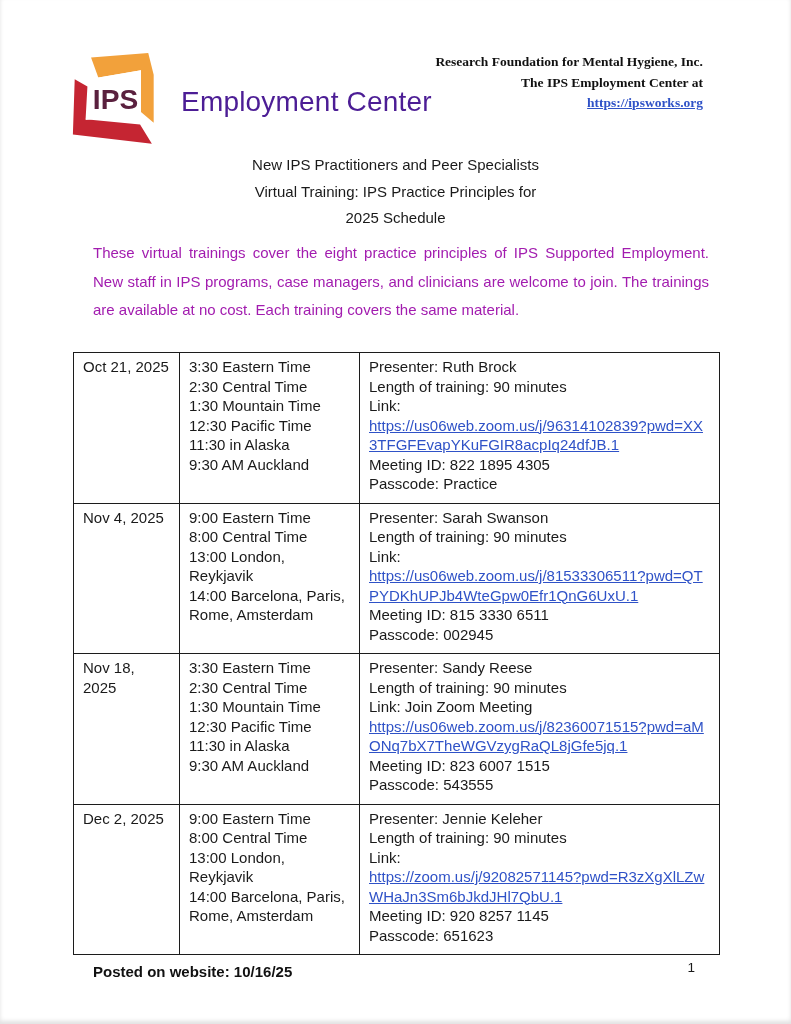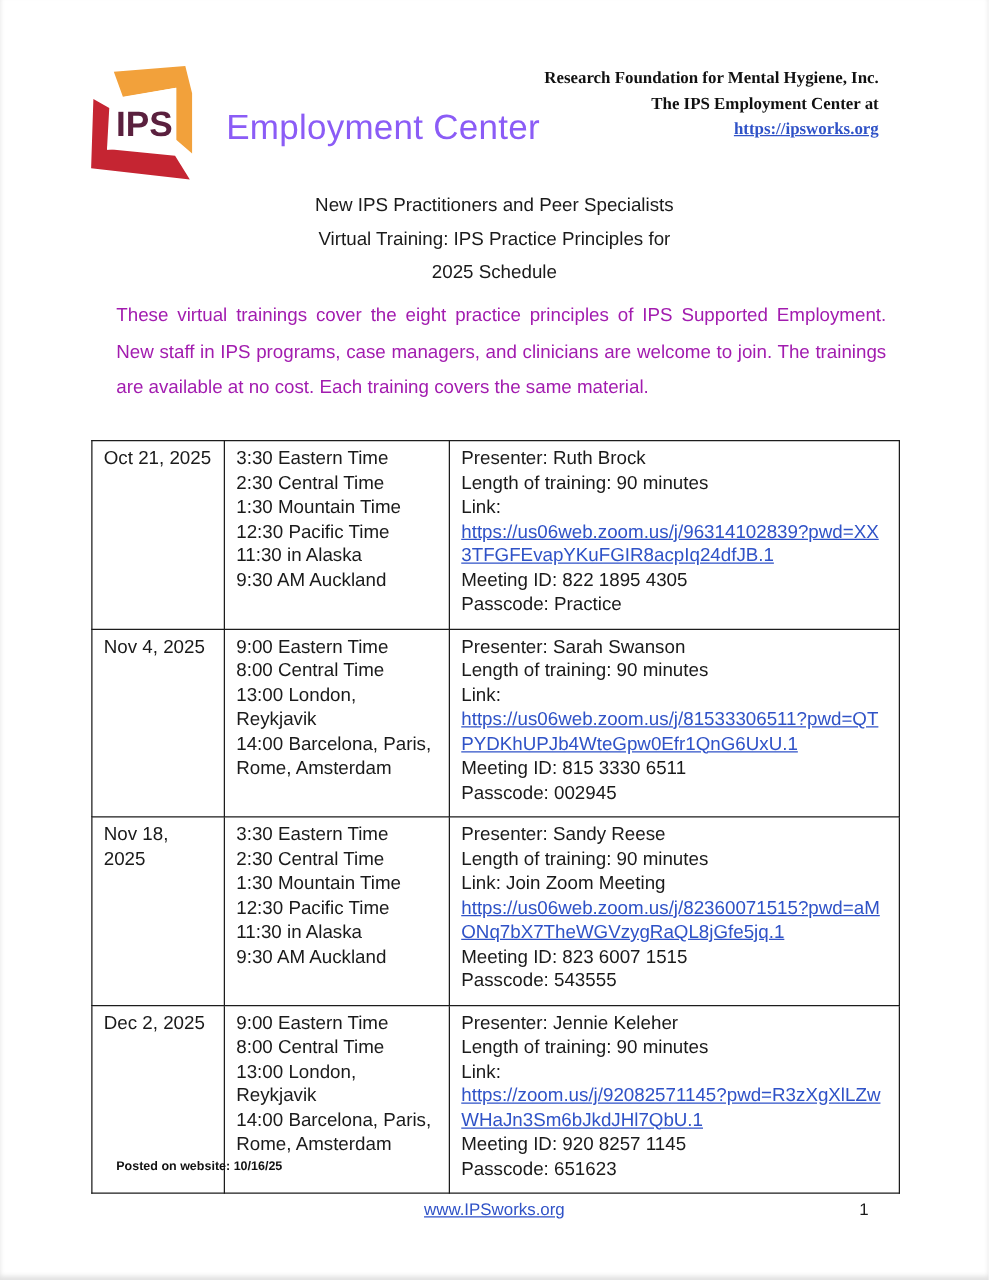--- a/index.html
+++ b/index.html
@@ -7,21 +7,21 @@
   .page {
     position:relative; width:791px; height:1024px; background:#ffffff;
     font-family:"Liberation Sans", sans-serif; color:#1a1a1a; overflow:hidden;
     box-shadow: inset 0 -3px 4px rgba(0,0,0,0.12);
   }
 
   
   .logo { position:absolute; left:62px; top:50px; width:118px; height:102px; }
   .brand {
     position:absolute; left:181px; top:86px;
-    font-size:28px; font-weight:400; color:#8b5cf6; letter-spacing:0.2px;
+    font-size:28px; font-weight:400; color:#4c1d95; letter-spacing:0.2px;
   }
   .letterhead {
     position:absolute; top:52px; right:88px; text-align:right;
     font-family:"Liberation Serif", serif; font-weight:bold;
     font-size:13.5px; line-height:20.5px; color:#111111;
   }
   .letterhead a { font-family:"Liberation Serif", serif; }
 
   a.doc-link {
     color:#2F52C7; text-decoration:underline; cursor:pointer;
@@ -50,22 +50,22 @@
     border:1.2px solid #1c1c1c; vertical-align:top;
     padding:4px 8px 9px 9px;
   }
   td.c-date  { width:106px; padding-left:12px; }
   td.c-times { width:180px; white-space:pre-line; }
   td.c-details { width:360px; }
   td.c-details a.doc-link { word-break:break-all; display:block; }
 
   
   .footer-posted {
-    position:absolute; left:93px; top:928px;
-    font-size:10px; font-weight:bold; color:#111;
+    position:absolute; left:93px; top:963px;
+    font-size:15px; font-weight:bold; color:#111;
   }
   .footer-center {
     position:absolute; left:0; top:960px; width:100%; text-align:center;
     font-size:13.5px;
   }
   .footer-page {
     position:absolute; right:96px; top:960px; font-size:13.5px; color:#1a1a1a;
   }
 </style>
 </head>
@@ -162,18 +162,15 @@
           <div>Link:</div>
           <a class="doc-link">https://zoom.us/j/92082571145?pwd=R3zXgXlLZwWHaJn3Sm6bJkdJHl7QbU.1</a>
           <div>Meeting ID: 920 8257 1145</div>
           <div>Passcode: 651623</div>
         </td>
       </tr>
     </tbody>
   </table>
 
   <div class="footer-posted">Posted on website: 10/16/25</div>
-  <div class="footer-center">
-    <a class="doc-link">www.IPSworks.org</a>
-  </div>
   <div class="footer-page">1</div>
 
 </div>
 
 </body></html>

